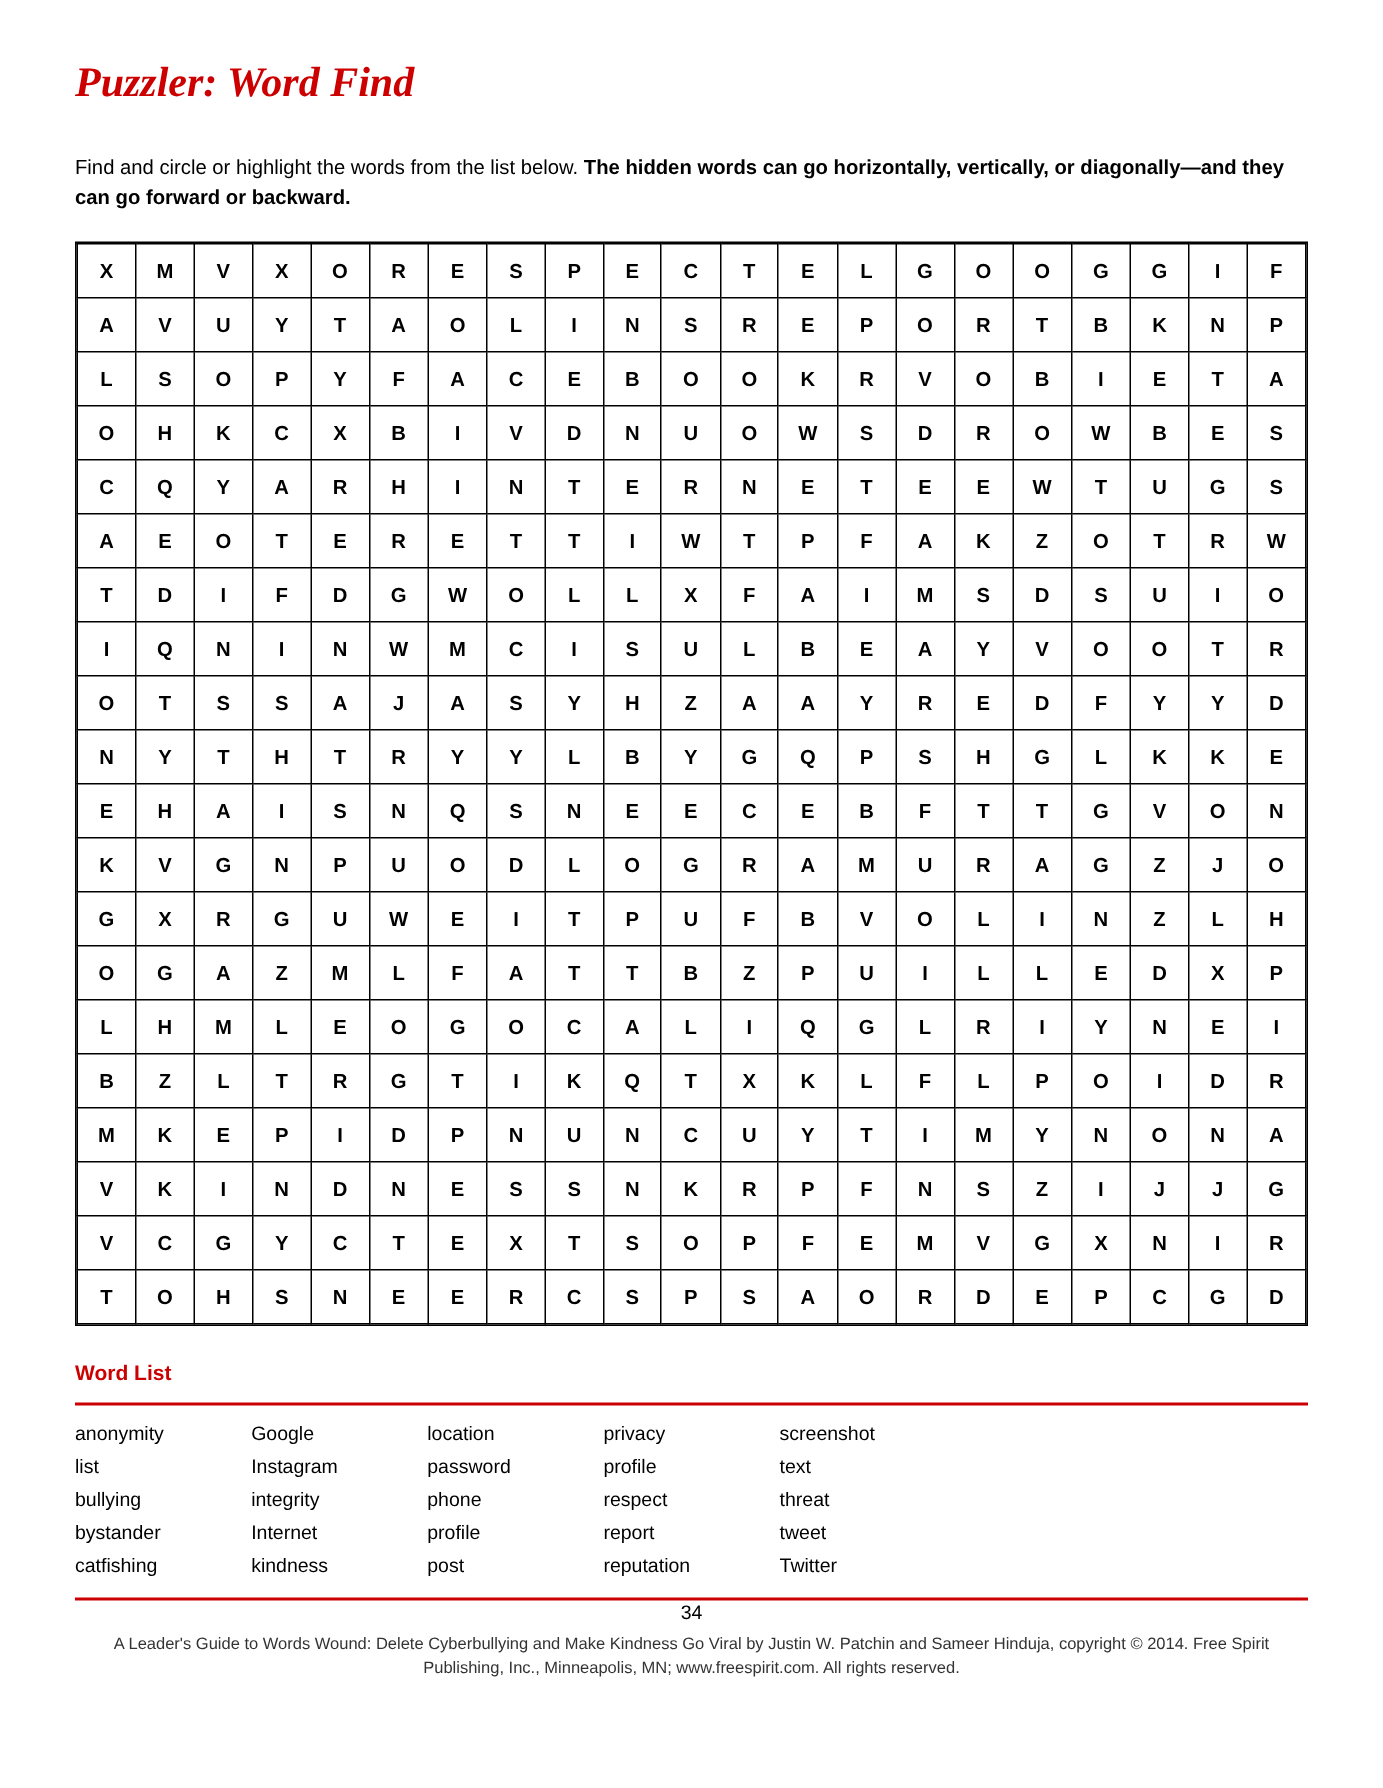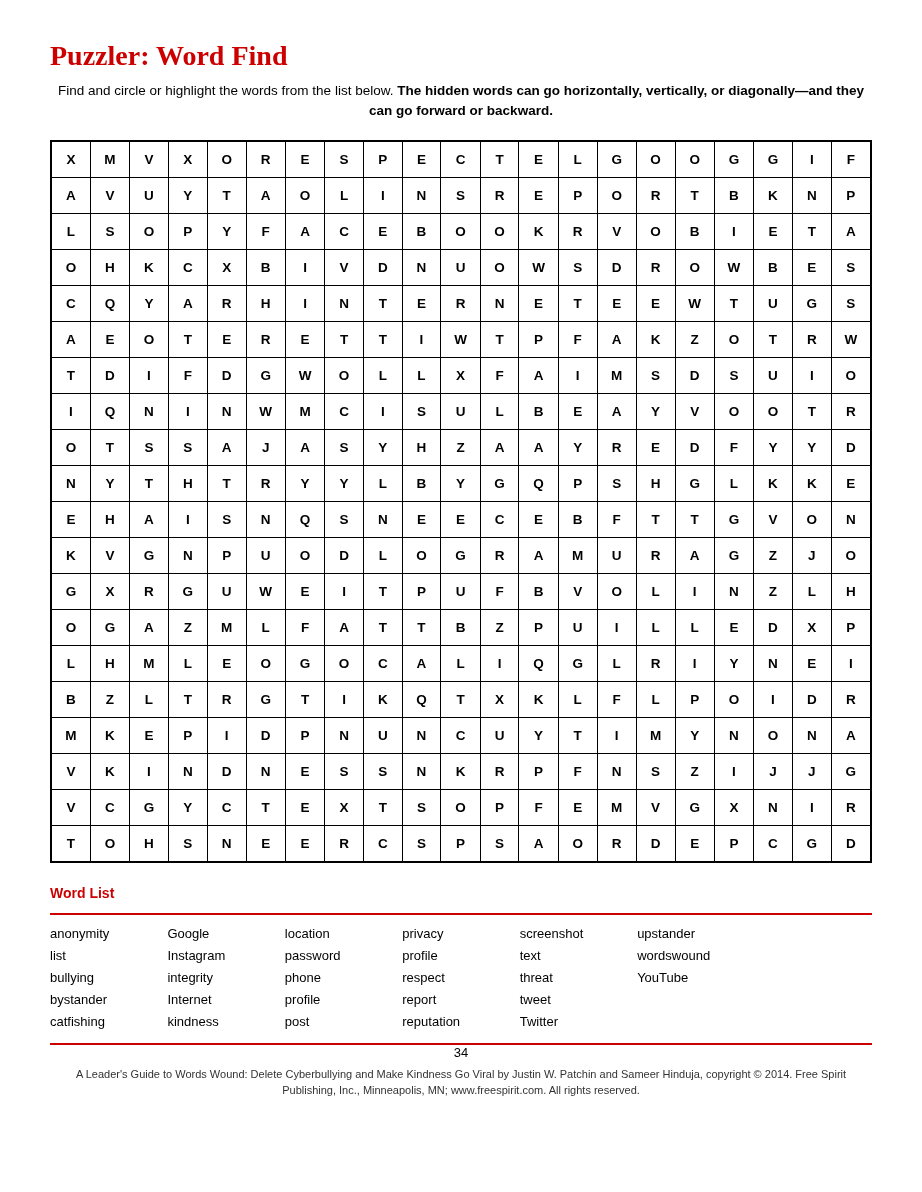--- a/index.html
+++ b/index.html
@@ -8,29 +8,29 @@
       font-family: Arial, sans-serif;
       width: 922px;
       min-height: 1192px;
       padding: 40px 50px;
       color: #000;
     }
     h1 {
       color: #cc0000;
       font-size: 28px;
       font-weight: bold;
-      margin-bottom: 9px;
+      margin-bottom: 30px;
       font-family: Georgia, serif;
+      font-style: italic;
     }
     .instructions {
       font-size: 13.5px;
       line-height: 1.5;
       margin-bottom: 18px;
       font-weight: normal;
-      text-align: center;
     }
     .instructions strong {
       font-weight: bold;
     }
     .grid-container {
       border: 1.5px solid #000;
       display: inline-block;
       width: 100%;
     }
     table.word-grid {
@@ -596,25 +596,20 @@
         <span class="word-item">report</span>
         <span class="word-item">reputation</span>
       </div>
       <div class="word-list-col">
         <span class="word-item">screenshot</span>
         <span class="word-item">text</span>
         <span class="word-item">threat</span>
         <span class="word-item">tweet</span>
         <span class="word-item">Twitter</span>
       </div>
-      <div class="word-list-col">
-        <span class="word-item">upstander</span>
-        <span class="word-item">wordswound</span>
-        <span class="word-item">YouTube</span>
-      </div>
     </div>
 </div>
 
 <div class="page-number">34</div>
 <div class="footer-text" id="footer-text">A Leader's Guide to Words Wound: Delete Cyberbullying and Make Kindness Go Viral by Justin W. Patchin and Sameer Hinduja, copyright © 2014.
 Free Spirit Publishing, Inc., Minneapolis, MN; www.freespirit.com. All rights reserved.</div>
 
 
 
 

